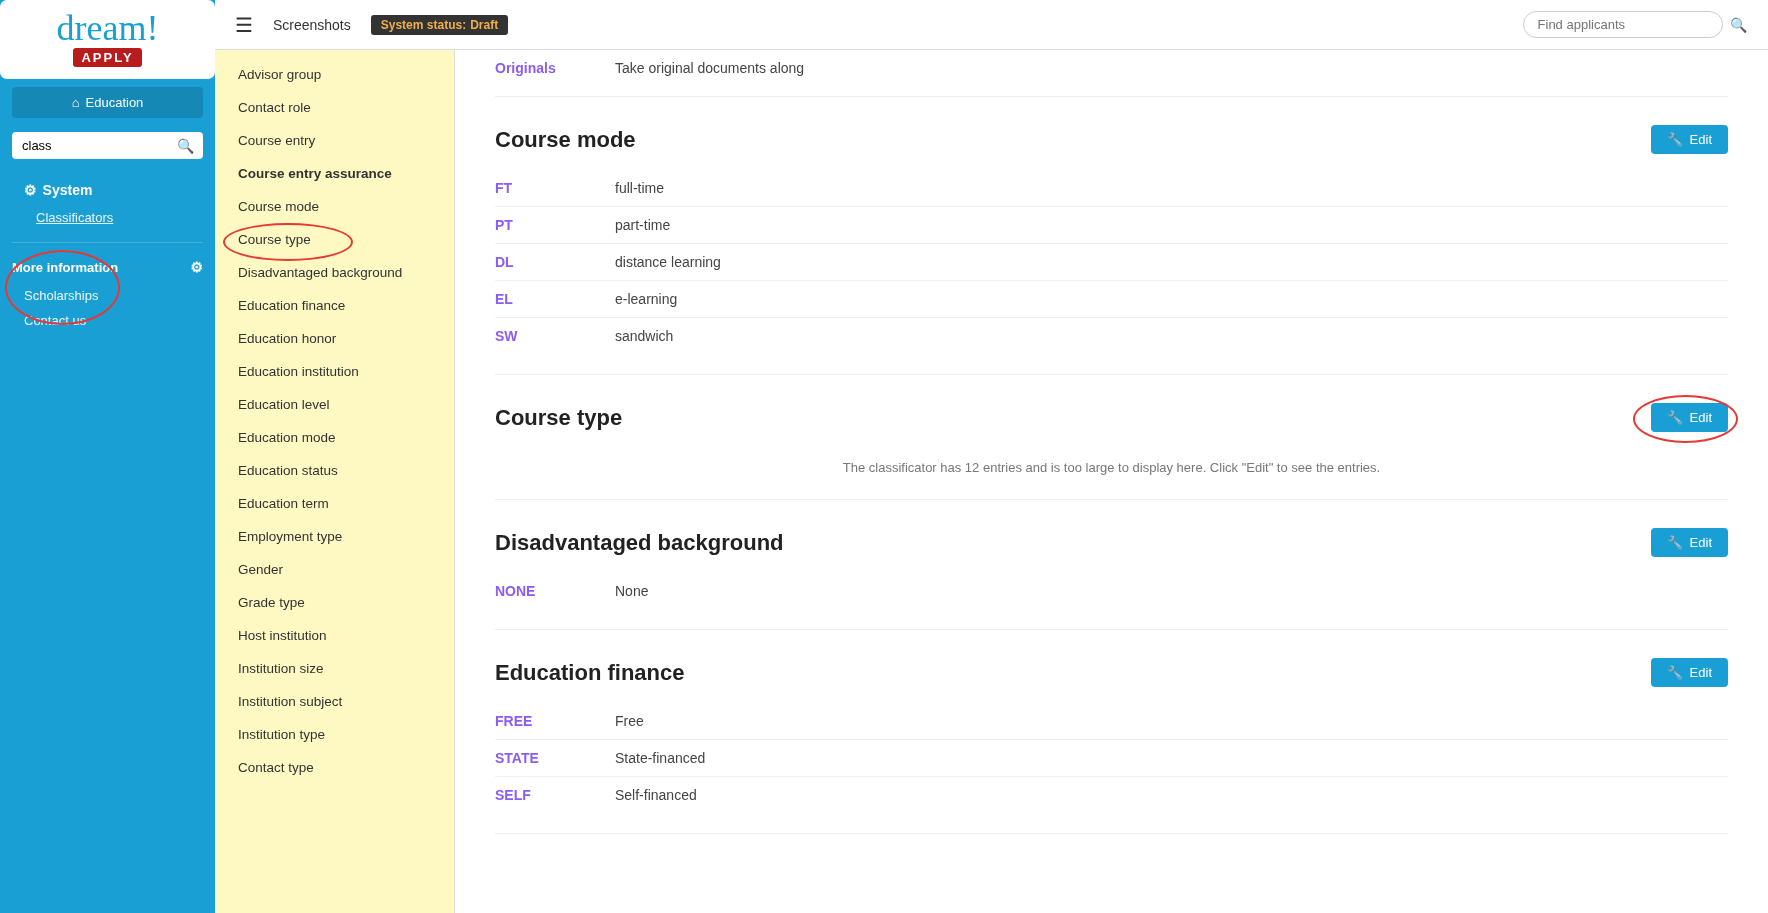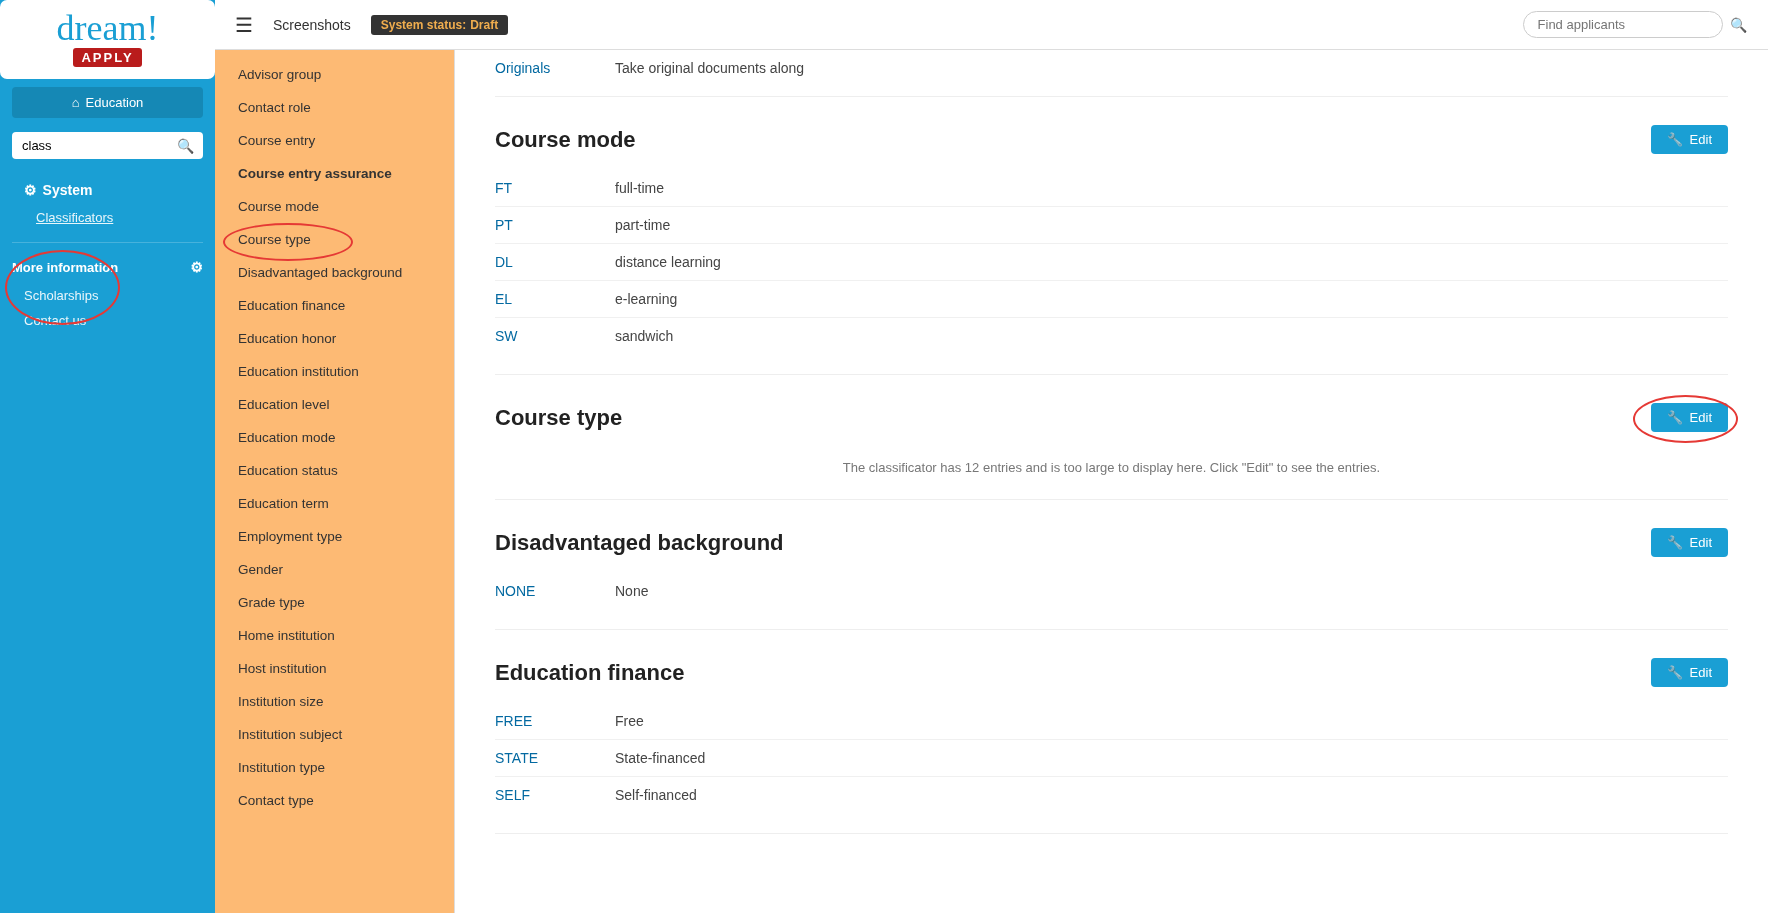--- a/index.html
+++ b/index.html
@@ -176,21 +176,21 @@
     .content-area {
       display: flex;
       flex: 1;
       overflow: hidden;
     }
 
     
     .classificator-list {
       width: 240px;
       min-width: 240px;
-      background: #fdba74;
+      background: #fef9c3;
       border-right: 1px solid #ddd;
       overflow-y: auto;
       padding: 8px 0;
     }
     .classificator-item {
       padding: 9px 20px;
       cursor: pointer;
       font-size: 13.5px;
       color: #333;
       border-left: 3px solid transparent;
@@ -268,22 +268,22 @@
 
     .data-row {
       display: flex;
       align-items: center;
       padding: 10px 0;
       border-bottom: 1px solid #f0f0f0;
     }
     .data-row:last-child { border-bottom: none; }
     .data-key {
       width: 120px;
-      font-weight: normal;
-      color: #0369a1;
+      font-weight: bold;
+      color: #8b5cf6;
       font-size: 14px;
     }
     .data-value {
       color: #444;
       font-size: 14px;
     }
     .classificator-note {
       color: #777;
       font-size: 13px;
       padding: 12px 0 4px;
@@ -373,21 +373,20 @@
       <div class="classificator-item">Education finance</div>
       <div class="classificator-item">Education honor</div>
       <div class="classificator-item">Education institution</div>
       <div class="classificator-item">Education level</div>
       <div class="classificator-item">Education mode</div>
       <div class="classificator-item">Education status</div>
       <div class="classificator-item">Education term</div>
       <div class="classificator-item">Employment type</div>
       <div class="classificator-item">Gender</div>
       <div class="classificator-item">Grade type</div>
-      <div class="classificator-item">Home institution</div>
       <div class="classificator-item">Host institution</div>
       <div class="classificator-item">Institution size</div>
       <div class="classificator-item">Institution subject</div>
       <div class="classificator-item">Institution type</div>
       <div class="classificator-item">Contact type</div>
     </div>
 
     <div class="detail-panel">
 
       <div class="top-rows">

